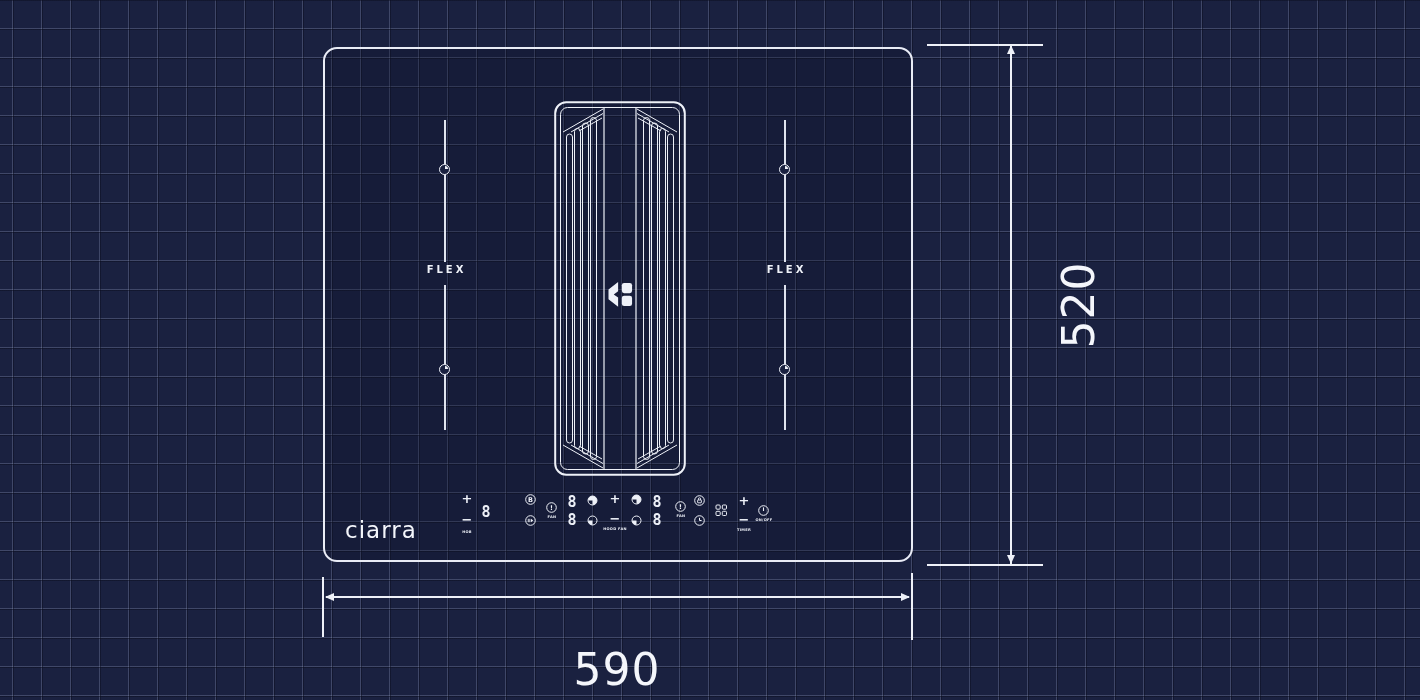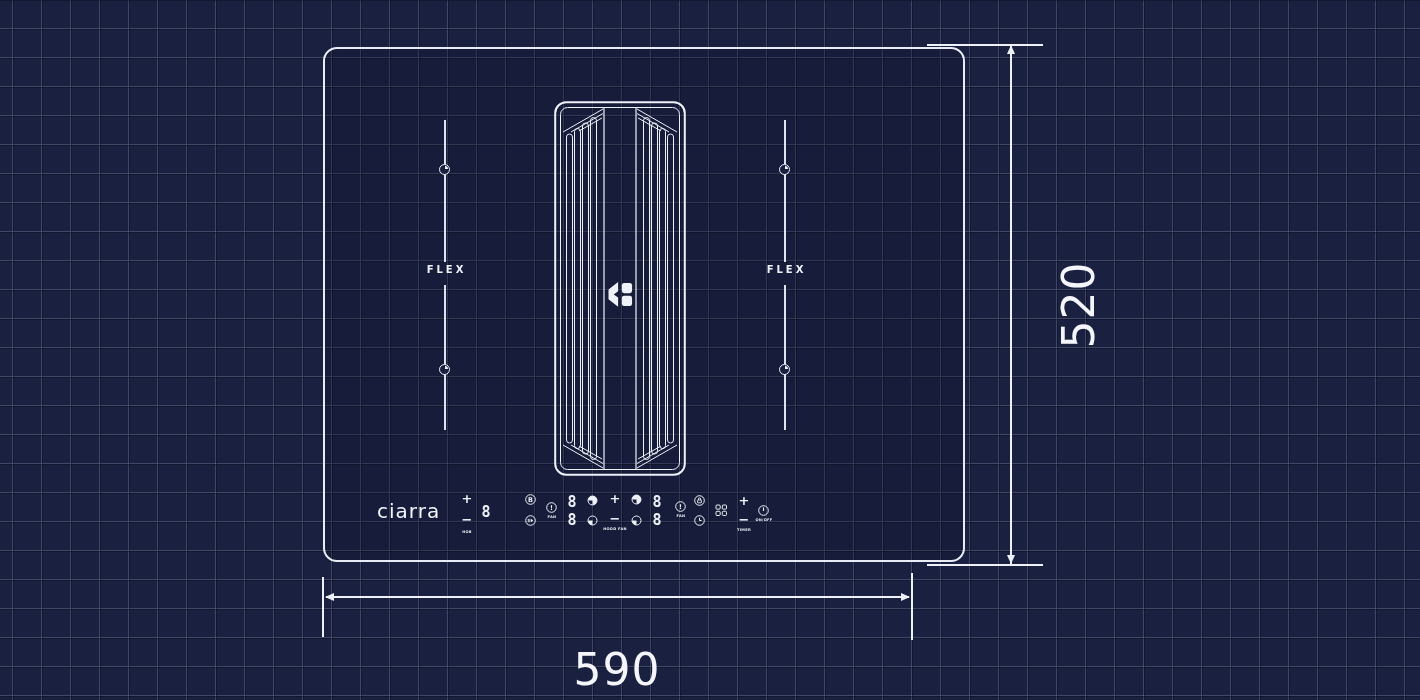--- a/index.html
+++ b/index.html
@@ -11,31 +11,31 @@
       linear-gradient(90deg, rgba(10,12,28,.45) 1px, transparent 1px),
       linear-gradient(rgba(150,160,195,.30) 1px, transparent 1px),
       linear-gradient(90deg, rgba(150,160,195,.30) 1px, transparent 1px);
     background-size:29px 29px;
     background-position:13px 29px,13px 29px,12px 28px,12px 28px;
     font-family:"DejaVu Sans",sans-serif;color:#eef1f8;
   }
   .wline{position:absolute;background:#eef1f8;}
   .arr{position:absolute;width:0;height:0;}
   .dimnum{position:absolute;font-size:44px;letter-spacing:1px;color:#f4f6fb;}
-  .hob{position:absolute;left:323px;top:47px;width:642px;height:515px;}
+  .hob{position:absolute;left:323px;top:47px;width:590px;height:515px;}
   .hob-outline{position:absolute;inset:0;border:2px solid #e9ecf6;border-radius:14px;background:rgba(14,18,40,.28);}
   .vl{position:absolute;width:1.2px;background:#dfe3ee;}
   .marker{position:absolute;width:9px;height:9px;border:1.2px solid #eef1f8;border-radius:50%;background:#1a2140;}
   .marker::after{content:"";position:absolute;right:.6px;top:.6px;width:3px;height:3px;background:#eef1f8;border-radius:0 3px 0 0;}
   .flex-label{position:absolute;width:70px;text-align:center;font-size:10px;font-weight:bold;letter-spacing:3px;text-indent:3px;}
   .pm{position:absolute;width:16px;text-align:center;font-size:13px;font-weight:bold;line-height:12px;}
   .dig{position:absolute;width:12px;text-align:center;font-family:"DejaVu Sans Mono",monospace;font-size:15px;font-weight:bold;line-height:16px;}
   .micro{position:absolute;font-size:6px;font-weight:bold;letter-spacing:.5px;text-align:center;transform:scale(.6);transform-origin:center top;white-space:nowrap;width:40px;}
   .ci{position:absolute;}
-  .logo{position:absolute;left:22px;top:452px;font-size:20px;letter-spacing:1px;color:#f4f6fb;margin-left:32px;}
+  .logo{position:absolute;left:22px;top:470px;font-size:23px;letter-spacing:1px;color:#f4f6fb;}
   svg{display:block;}
 </style>
 </head>
 <body>
 
 <div class="hob">
   <div class="hob-outline"></div>
 
   <div class="vl" style="left:121.4px;top:73px;height:142px;"></div>
   <div class="vl" style="left:121.4px;top:238px;height:145px;"></div>

